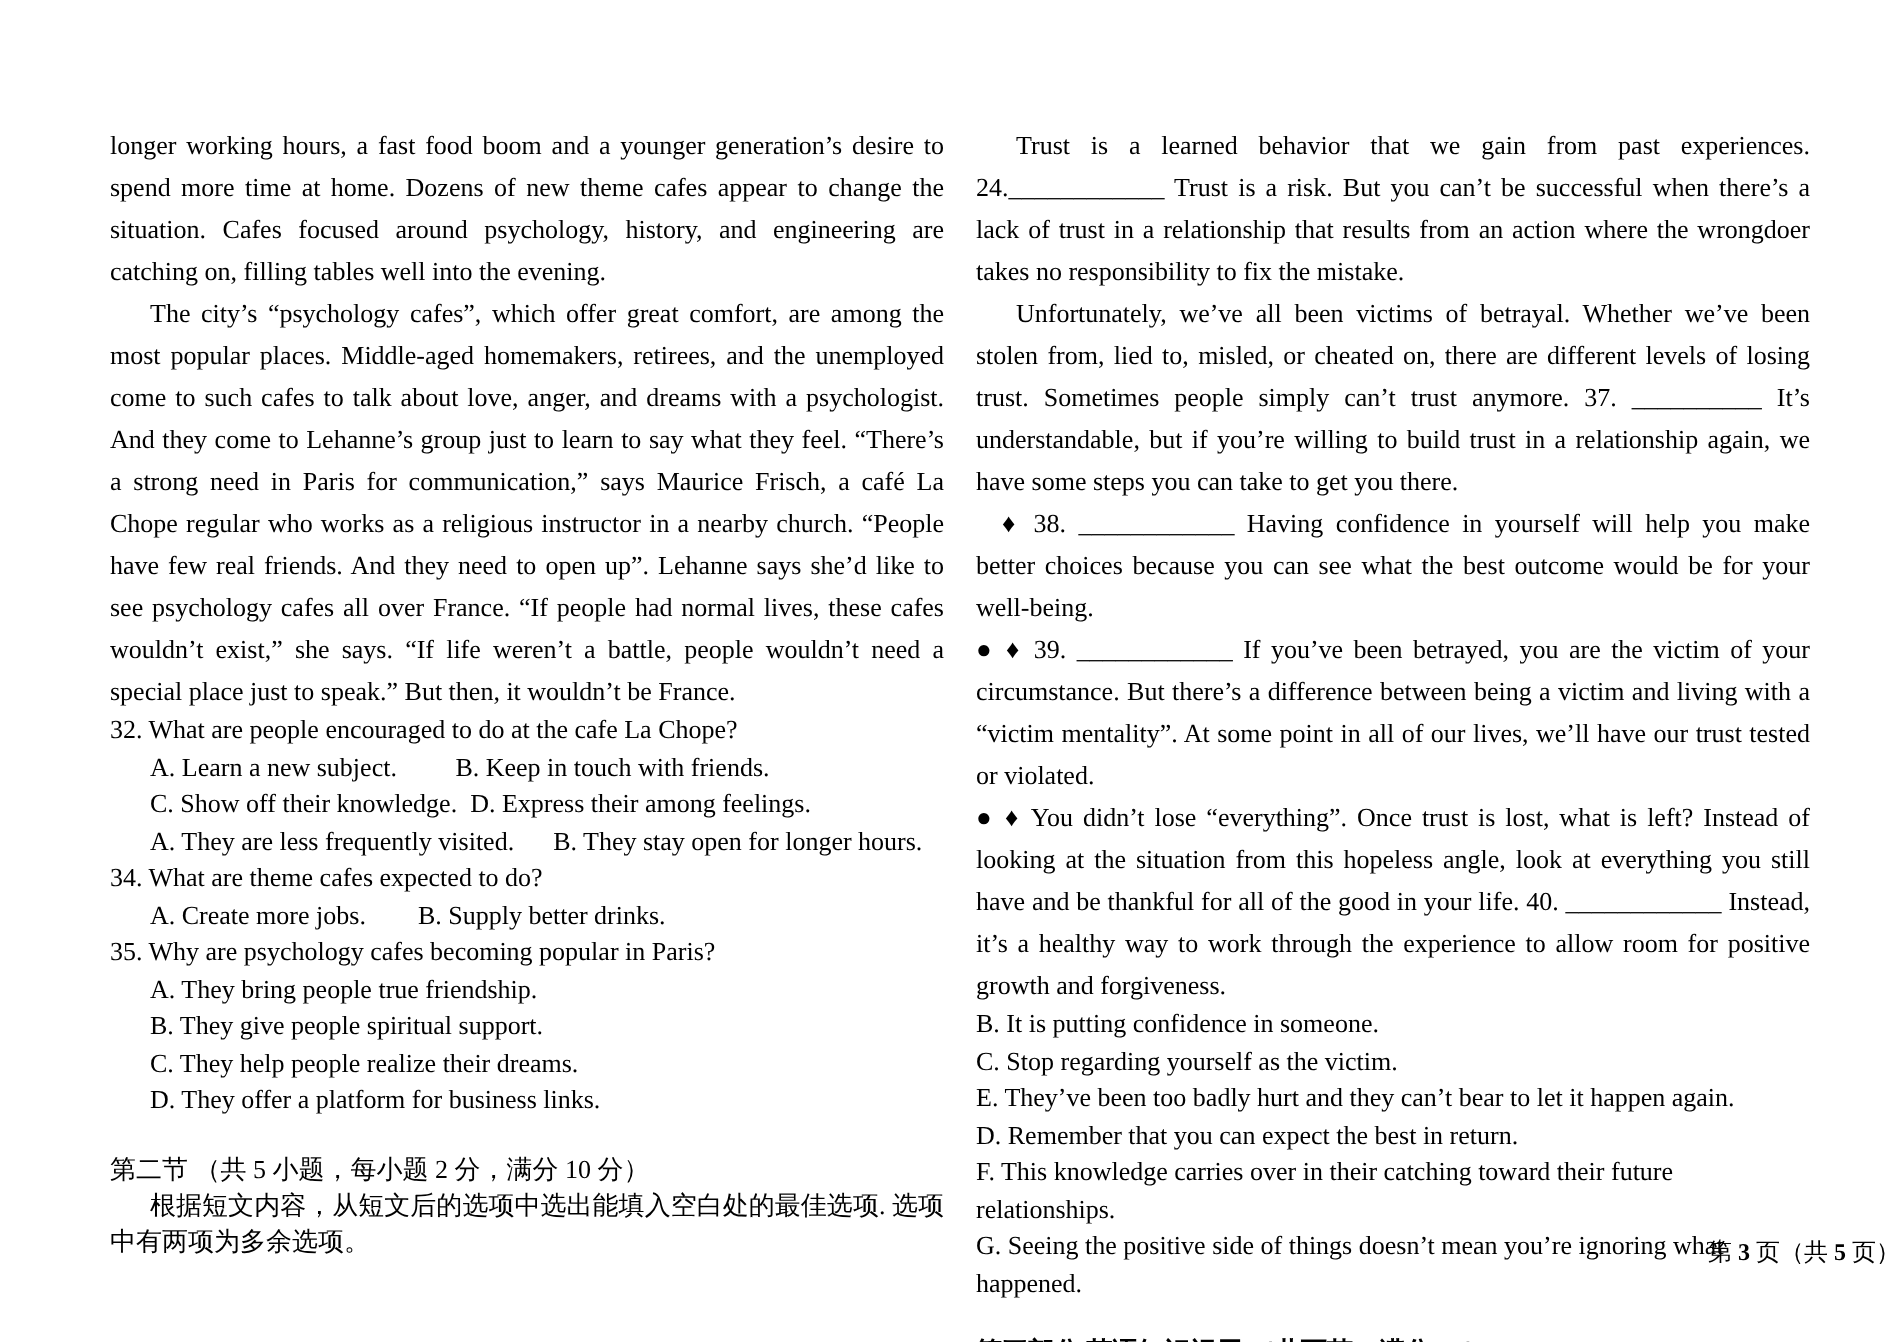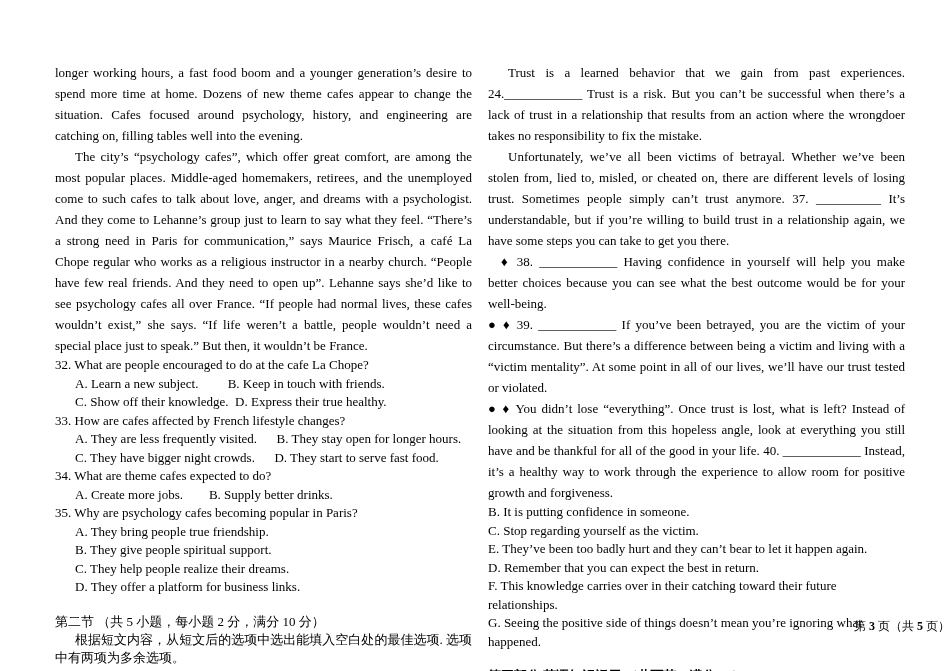--- a/index.html
+++ b/index.html
@@ -31,24 +31,22 @@
 </head>
 <body>
 
 <div class="page">
   <div class="columns">
     <div class="col" id="col-left">
         <div class="p">longer working hours, a fast food boom and a younger generation’s desire to spend more time at home. Dozens of new theme cafes appear to change the situation. Cafes focused around psychology, history, and engineering are catching on, filling tables well into the evening.</div>
         <div class="p indent">The city’s “psychology cafes”, which offer great comfort, are among the most popular places. Middle-aged homemakers, retirees, and the unemployed come to such cafes to talk about love, anger, and dreams with a psychologist. And they come to Lehanne’s group just to learn to say what they feel. “There’s a strong need in Paris for communication,” says Maurice Frisch, a café La Chope regular who works as a religious instructor in a nearby church. “People have few real friends. And they need to open up”. Lehanne says she’d like to see psychology cafes all over France. “If people had normal lives, these cafes wouldn’t exist,” she says. “If life weren’t a battle, people wouldn’t need a special place just to speak.” But then, it wouldn’t be France.</div>
         <div class="tight">32. What are people encouraged to do at the cafe La Chope?</div>
         <div class="tight opt">A. Learn a new subject.         B. Keep in touch with friends.</div>
-        <div class="tight opt">C. Show off their knowledge.  D. Express their true healthy.</div>
-        <div class="tight">33. How are cafes affected by French lifestyle changes?</div>
+        <div class="tight opt">C. Show off their knowledge.  D. Express their among feelings.</div>
         <div class="tight opt">A. They are less frequently visited.      B. They stay open for longer hours.</div>
-        <div class="tight opt">C. They have bigger night crowds.      D. They start to serve fast food.</div>
         <div class="tight">34. What are theme cafes expected to do?</div>
         <div class="tight opt">A. Create more jobs.        B. Supply better drinks.</div>
         <div class="tight">35. Why are psychology cafes becoming popular in Paris?</div>
         <div class="tight opt">A. They bring people true friendship.</div>
         <div class="tight opt">B. They give people spiritual support.</div>
         <div class="tight opt">C. They help people realize their dreams.</div>
         <div class="tight opt">D. They offer a platform for business links.</div>
         <div class="spacer"></div>
         <div class="tight cn">第二节 （共 5 小题，每小题 2 分，满分 10 分）</div>
         <div class="cnp">根据短文内容，从短文后的选项中选出能填入空白处的最佳选项. 选项中有两项为多余选项。</div>

